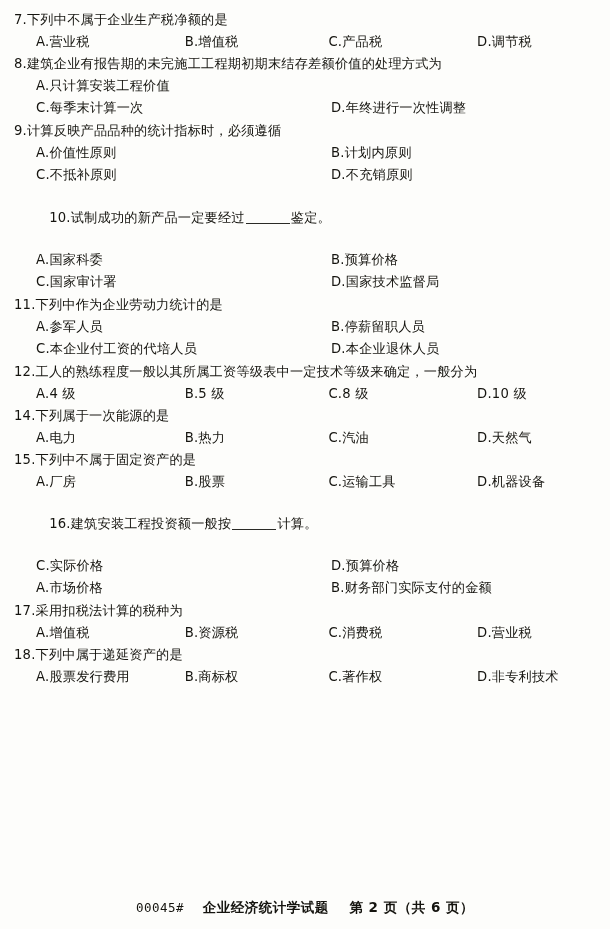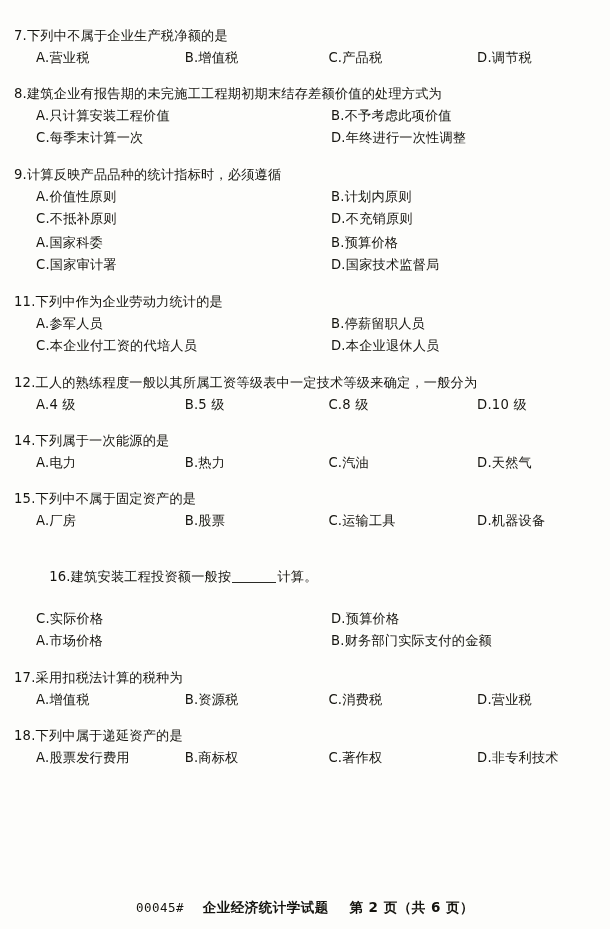--- a/index.html
+++ b/index.html
@@ -32,21 +32,21 @@
     padding: 10px 14px 0 14px;
     box-sizing: border-box;
   }
   .question {
     margin: 0 0 2px 0;
   }
   .q-stem {
     font-size: 13.2px;
     line-height: 20px;
     white-space: pre-wrap;
-    margin: 16px 0 1px 0;
+    margin: 0 0 1px 0;
     letter-spacing: 0.2px;
   }
   .blank-line {
     display: inline-block;
     width: 44px;
     border-bottom: 1px solid #2a2a26;
     vertical-align: -2px;
     margin: 0 1px;
   }
   .opts {
@@ -125,21 +125,20 @@
         <div class="opt">C.产品税</div>
         <div class="opt">D.调节税</div>
       </div>
     </div>
 
     <div class="question">
       <div class="q-stem">8.建筑企业有报告期的未完施工工程期初期末结存差额价值的处理方式为</div>
       <div class="opts grid2">
         <div class="opt-row">
           <div class="opt">A.只计算安装工程价值</div>
-          <div class="opt">B.不予考虑此项价值</div>
         </div>
         <div class="opt-row">
           <div class="opt">C.每季末计算一次</div>
           <div class="opt">D.年终进行一次性调整</div>
         </div>
       </div>
     </div>
 
     <div class="question">
       <div class="q-stem">9.计算反映产品品种的统计指标时，必须遵循</div>
@@ -149,20 +148,23 @@
           <div class="opt">B.计划内原则</div>
         </div>
         <div class="opt-row">
           <div class="opt">C.不抵补原则</div>
           <div class="opt">D.不充销原则</div>
         </div>
       </div>
     </div>
 
     <div class="question">
+      <div class="q-stem">
+        <span>10.试制成功的新产品一定要经过</span><span class="blank-line"></span><span>鉴定。</span>
+      </div>
       <div class="opts grid2">
         <div class="opt-row">
           <div class="opt">A.国家科委</div>
           <div class="opt">B.预算价格</div>
         </div>
         <div class="opt-row">
           <div class="opt">C.国家审计署</div>
           <div class="opt">D.国家技术监督局</div>
         </div>
       </div>

